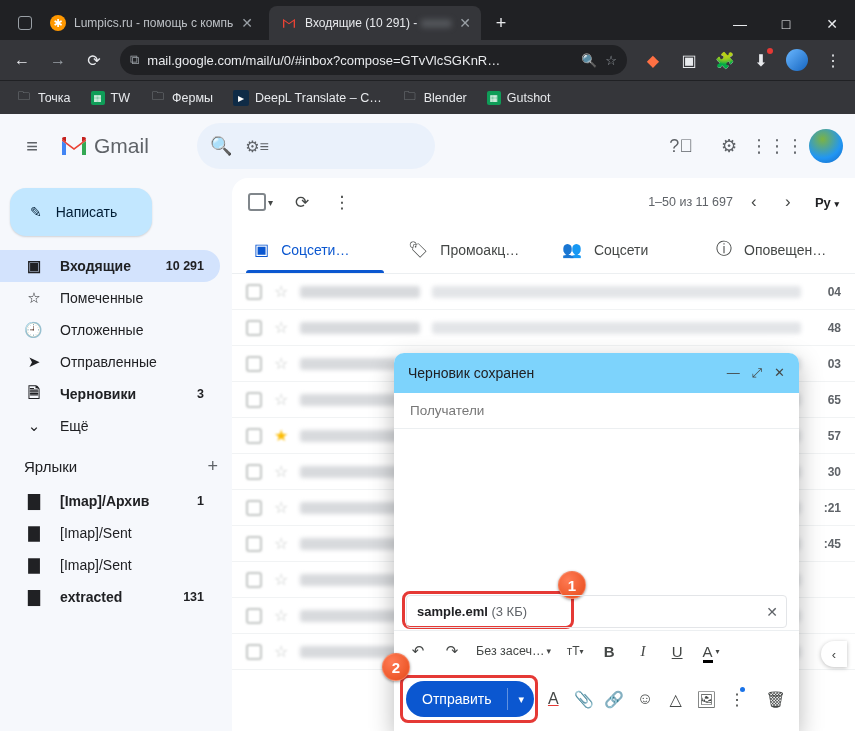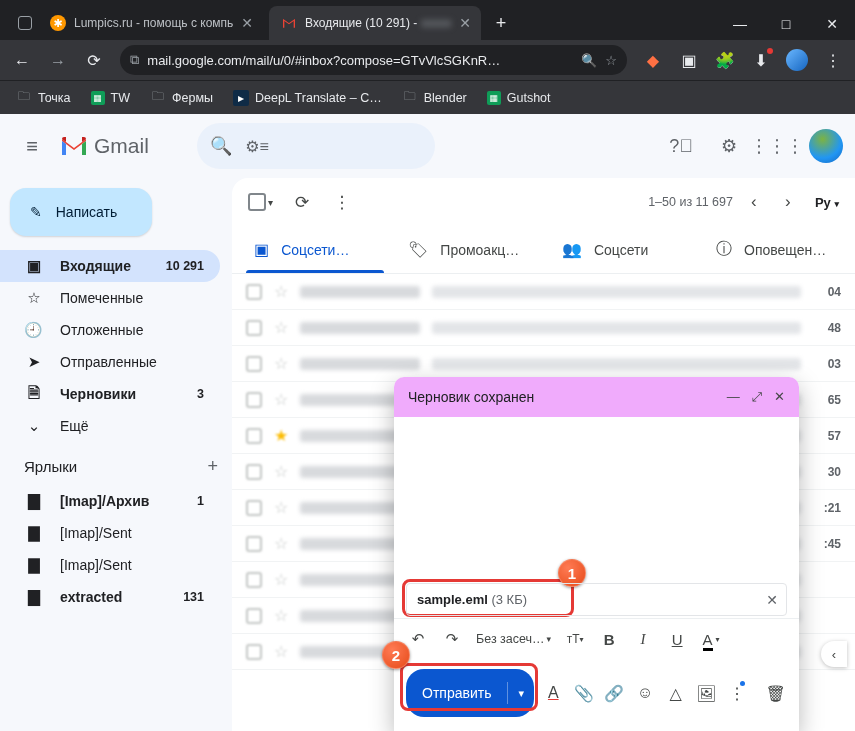--- a/index.html
+++ b/index.html
@@ -65,37 +65,37 @@
   .rows { }
   .mrow { height:36px; display:flex; align-items:center; padding:0 14px; gap:12px; border-bottom:1px solid #f1f3f4; }
   .mrow .cb2 { width:16px; height:16px; border:2px solid #c4c7c5; border-radius:3px; filter:blur(1px); }
   .mrow .star { color:#c4c7c5; font-size:16px; filter:blur(1px); }
   .mrow .sender { width:120px; height:12px; background:#d8dadd; border-radius:3px; filter:blur(2px); }
   .mrow .snip { flex:1; height:12px; background:#e3e5e8; border-radius:3px; filter:blur(2px); }
   .mrow .time { width:28px; font-size:12px; color:#5f6368; font-weight:700; text-align:right; }
 
   
   .compose-dlg { position:absolute; right:56px; bottom:0; width:405px; background:#fff; border-radius:10px 10px 0 0; box-shadow:0 8px 24px rgba(0,0,0,.28); display:flex; flex-direction:column; }
-  .cd-head { height:40px; background:#f0abfc; border-radius:10px 10px 0 0; display:flex; align-items:center; padding:0 14px; font-size:14px; color:#202124; }
+  .cd-head { height:40px; background:#7dd3fc; border-radius:10px 10px 0 0; display:flex; align-items:center; padding:0 14px; font-size:14px; color:#202124; }
   .cd-head .right { margin-left:auto; display:flex; gap:12px; color:#444746; }
   .cd-head .right span { font-size:13px; cursor:pointer; }
   .cd-field { padding:10px 16px; font-size:13.5px; color:#777; border-bottom:1px solid #eceff1; }
   .cd-body { flex:1; min-height:160px; }
   .cd-attach-wrap { position:relative; margin:6px 12px 2px 12px; }
   .cd-attach { border:1px solid #e3e5e8; border-radius:4px; padding:8px 28px 8px 10px; font-size:13px; color:#5f6368; position:relative; }
   .cd-attach b { color:#202124; }
   .cd-attach .xx { position:absolute; right:8px; top:8px; color:#5f6368; font-size:14px; }
   .anno-box { position:absolute; border:3px solid #e53935; border-radius:8px; pointer-events:none; }
   .anno-badge { position:absolute; width:28px; height:28px; border-radius:50%; background:radial-gradient(circle at 35% 30%, #ff7b54, #e64a19); color:#fff; font-weight:700; display:flex; align-items:center; justify-content:center; font-size:15px; box-shadow:0 1px 3px rgba(0,0,0,.4); border:1px solid #fff3; }
   .cd-fmt { display:flex; align-items:center; gap:6px; padding:6px 10px; border-top:1px solid #eceff1; color:#444746; font-size:14px; flex-wrap:nowrap; }
   .fmt-btn { width:28px; height:28px; display:flex; align-items:center; justify-content:center; border-radius:4px; font-size:15px; }
   .cd-font { font-size:12.5px; padding:0 4px; display:flex; align-items:center; gap:2px; }
   .cd-actions { display:flex; align-items:center; padding:10px 12px 14px 12px; gap:8px; position:relative; }
   .send-wrap { position:relative; }
-  .send-btn { background:#0b57d0; color:#fff; border:none; border-radius:18px; height:48px; display:flex; align-items:center; font-size:14px; font-weight:500; overflow:hidden; }
+  .send-btn { background:#0b57d0; color:#fff; border:none; border-radius:18px; height:36px; display:flex; align-items:center; font-size:14px; font-weight:500; overflow:hidden; }
   .send-btn .sp { padding:0 16px; }
   .send-btn .sep { width:1px; height:22px; background:rgba(255,255,255,.35); }
   .send-btn .dd { padding:0 10px; font-size:11px; }
   .act-ico { width:30px; height:30px; display:flex; align-items:center; justify-content:center; color:#444746; font-size:16px; border-radius:50%; }
   .act-spacer { flex:1; }
   .collapse-btn { position:absolute; right:8px; bottom:64px; width:26px; height:26px; border-radius:50% 0 0 50%; background:#fff; box-shadow:0 1px 4px rgba(0,0,0,.25); display:flex; align-items:center; justify-content:center; font-size:13px; color:#444746; }
 
   .blurtxt { filter: blur(3px); color:#9aa0a6; }
 </style>
 </head>
@@ -371,20 +371,21 @@
 
       <div class="compose-dlg">
         <div class="cd-head">
           <span>Черновик сохранен</span>
           <div class="right">
             <span>—</span>
             <span>⤢</span>
             <span>✕</span>
           </div>
         </div>
+        <div class="cd-field"><span>Получатели</span></div>
         <div class="cd-body"></div>
 
         <div class="cd-attach-wrap">
           <div class="anno-box" style="top:-4px;left:-4px;width:172px;height:38px"></div>
           <div class="anno-badge" style="top:-24px;left:152px">
               <span>1</span>
             </div>
           <div class="cd-attach">
             <b>sample.eml</b>
             <span>(3 КБ)</span>

